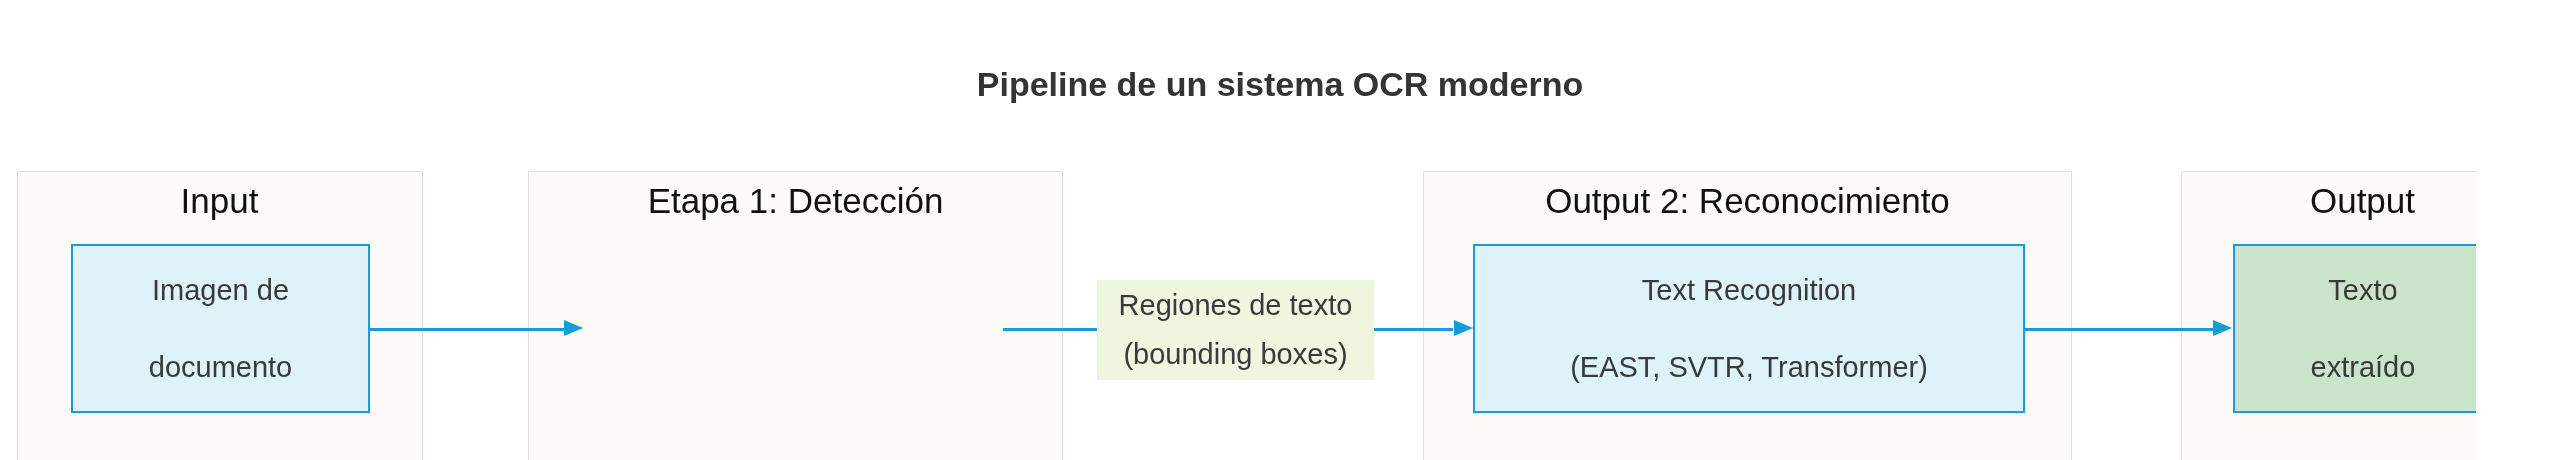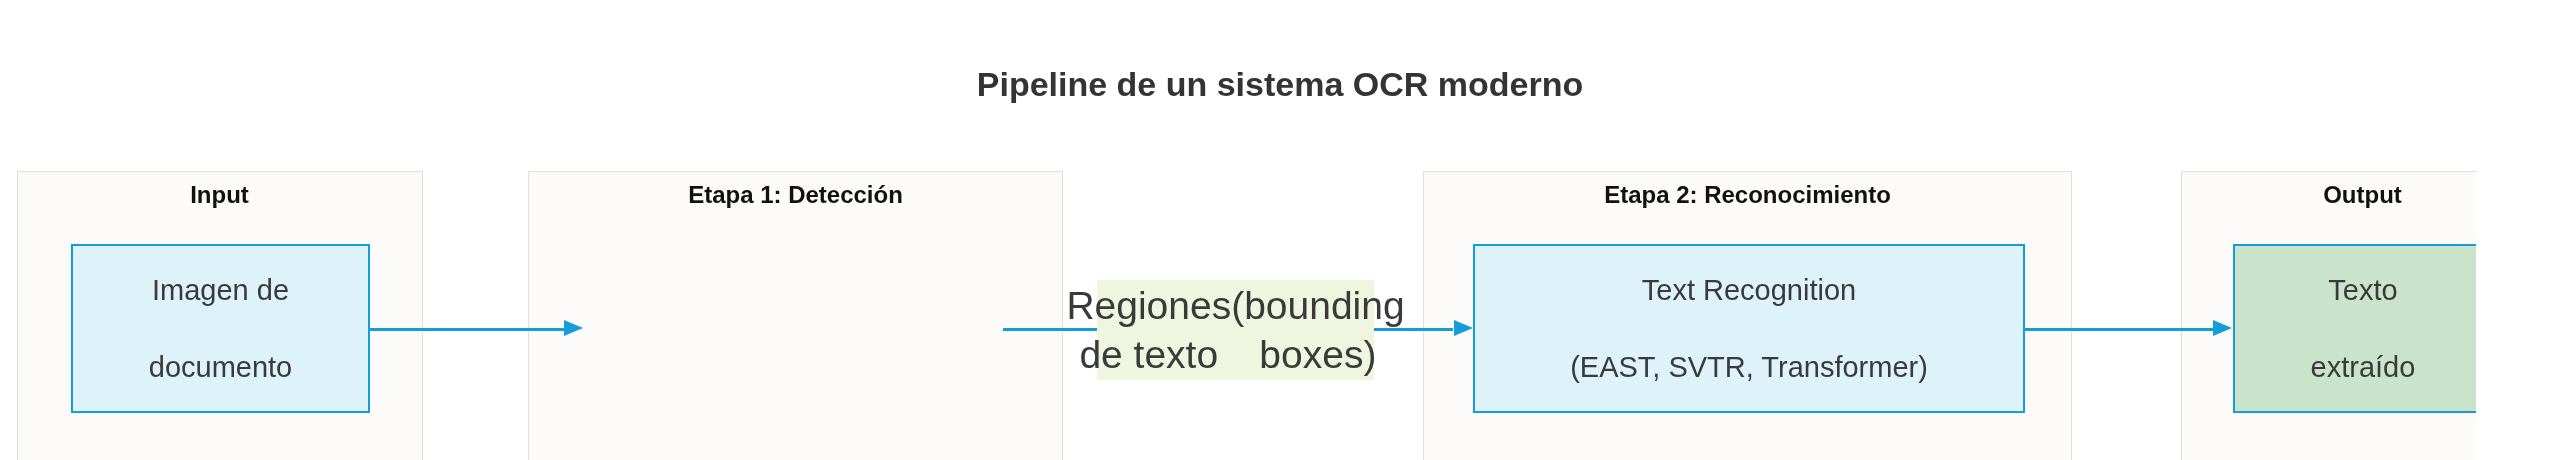--- a/index.html
+++ b/index.html
@@ -32,21 +32,21 @@
   .cluster{
     position:absolute;top:123px;height:316px;
     background:var(--cluster-fill);
     border:1.4px solid var(--cluster-border);
     box-sizing:border-box;
     z-index:1;
   }
   .cluster-label{
     position:absolute;top:8.6px;left:0;width:100%;
     text-align:center;
-    font-size:24px;font-weight:700;
+    font-size:35px;font-weight:400;
     color:var(--cluster-label-text);
   }
   .cluster-input {left:16.5px;  width:406px;}
   .cluster-etapa1{left:528px; width:535px;}
   .cluster-etapa2{left:1423px;width:649px;}
   .cluster-output{left:2181px;width:363px;}
   .node{
     position:absolute;top:196px;height:169px;
     box-sizing:border-box;
     border:2.9px solid var(--accent);
@@ -80,45 +80,45 @@
     border-left:19.4px solid var(--accent);
     z-index:3;
   }
   .head-1{left:564px;}
   .head-2{left:1454px;}
   .head-3{left:2213px;}
   .edge-label{
     position:absolute;left:1097px;top:232px;
     width:277px;height:100px;
     background:var(--edge-label-bg);
-    display:flex;
+    display:flex;flex-direction:column;
     align-items:center;justify-content:center;
     text-align:center;
-    font-size:39px;line-height:49px;
+    font-size:29px;line-height:49px;
     color:var(--node-text);
     z-index:4;
   }
 </style>
 </head>
 <body>
 
 <div class="canvas">
 
   <div class="diagram-title">Pipeline de un sistema OCR moderno</div>
 
   <div class="cluster cluster-input">
     <div class="cluster-label">Input</div>
   </div>
 
   <div class="cluster cluster-etapa1">
     <div class="cluster-label">Etapa 1: Detección</div>
   </div>
 
   <div class="cluster cluster-etapa2">
-    <div class="cluster-label">Etapa 2: Reconocimiento</div>
+    <div class="cluster-label">Output 2: Reconocimiento</div>
   </div>
 
   <div class="cluster cluster-output">
     <div class="cluster-label">Output</div>
   </div>
 
   <div class="node node-blue node-1">
     <span>Imagen de</span>
     <span>documento</span>
   </div>

